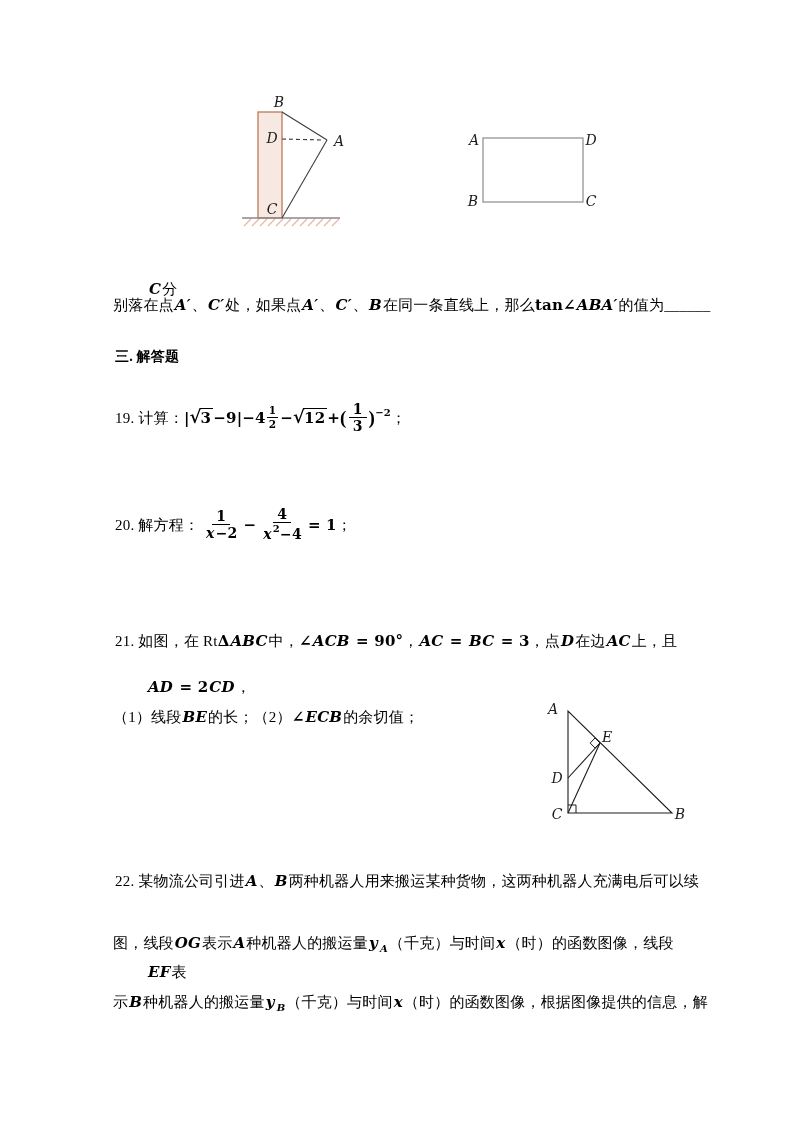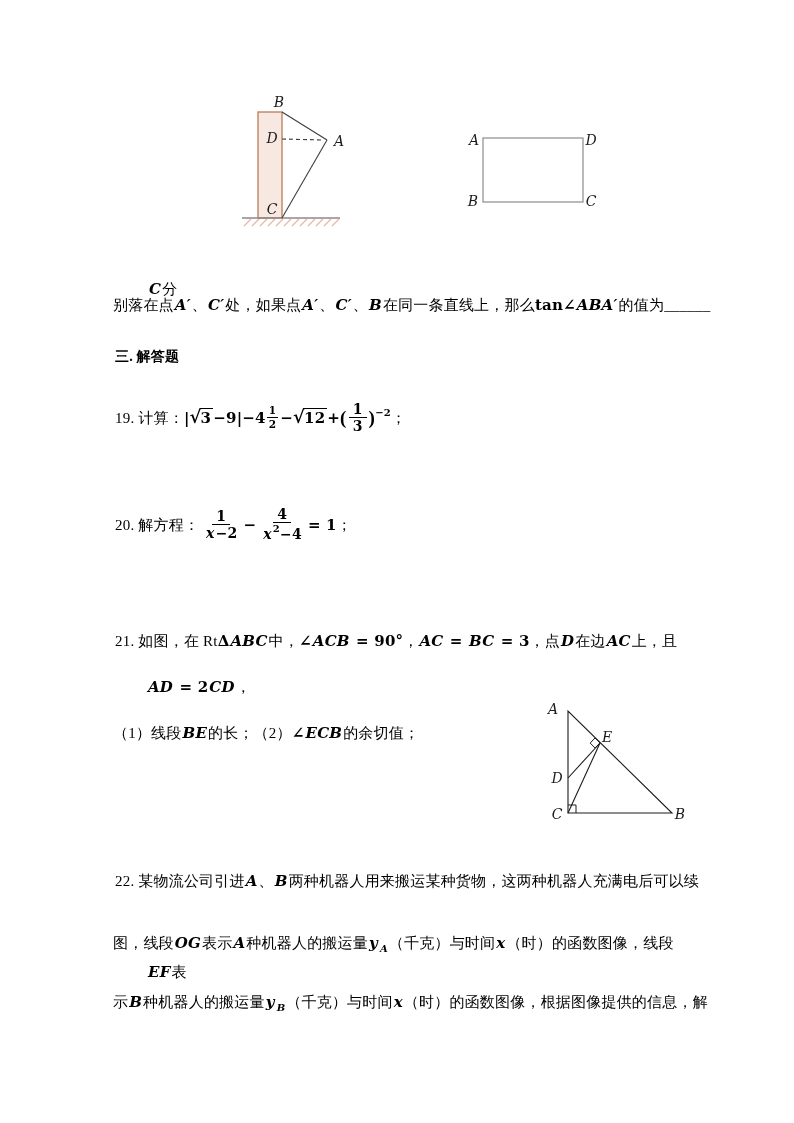--- a/index.html
+++ b/index.html
@@ -75,21 +75,21 @@
         <span class="num">1</span>
         <span class="den"><span class="mv">x</span><span class="mb">−2</span></span>
       </span><span class="mb">−</span><span class="frac">
         <span class="num">4</span>
         <span class="den"><span class="mv">x</span><span class="msup mb">2</span><span class="mb">−4</span></span>
       </span><span class="mb">= 1</span><span>；</span>
   </div>
 
   <div class="tline" style="left:115px;top:631px;"><span>21. 如图，在 Rt</span><span class="mb">Δ</span><span class="mv">ABC</span><span>中，</span><span class="mb">∠</span><span class="mv">ACB</span><span class="mb"> = 90°</span><span>，</span><span class="mv">AC</span><span class="mb"> = </span><span class="mv">BC</span><span class="mb"> = 3</span><span>，点</span><span class="mv">D</span><span>在边</span><span class="mv">AC</span><span>上，且</span></div>
   <div class="tline" style="left:147px;top:661px;margin-top:16px;"><span class="mv">AD</span><span class="mb"> = 2</span><span class="mv">CD</span><span>，</span></div>
-  <div class="tline" style="left:113px;top:707px;margin-top:16px;"><span>（1）线段</span><span class="mv">BE</span><span>的长；（2）</span><span class="mb">∠</span><span class="mv">ECB</span><span>的余切值；</span></div>
+  <div class="tline" style="left:113px;top:707px;"><span>（1）线段</span><span class="mv">BE</span><span>的长；（2）</span><span class="mb">∠</span><span class="mv">ECB</span><span>的余切值；</span></div>
 
   <svg style="position:absolute;left:538px;top:698px;" width="165" height="135" viewBox="0 0 165 135">
     <path d="M30 13 L30 115 L134 115 Z" fill="none" stroke="var(--tri-line)" stroke-width="1.1"></path>
     <line x1="30" y1="80" x2="62" y2="45" stroke="var(--tri-line)" stroke-width="1.1"></line>
     <line x1="30" y1="115" x2="62" y2="45" stroke="var(--tri-line)" stroke-width="1.1"></line>
     <path d="M30 107 L38 107 L38 115" fill="none" stroke="var(--tri-line)" stroke-width="1"></path>
     <path d="M62 45 L57 40 L52.2 45.1 L57.1 50 Z" fill="none" stroke="var(--tri-line)" stroke-width="1"></path>
     <text x="15" y="16" text-anchor="middle">A</text>
     <text x="69" y="44" text-anchor="middle">E</text>
     <text x="19" y="85" text-anchor="middle">D</text>

